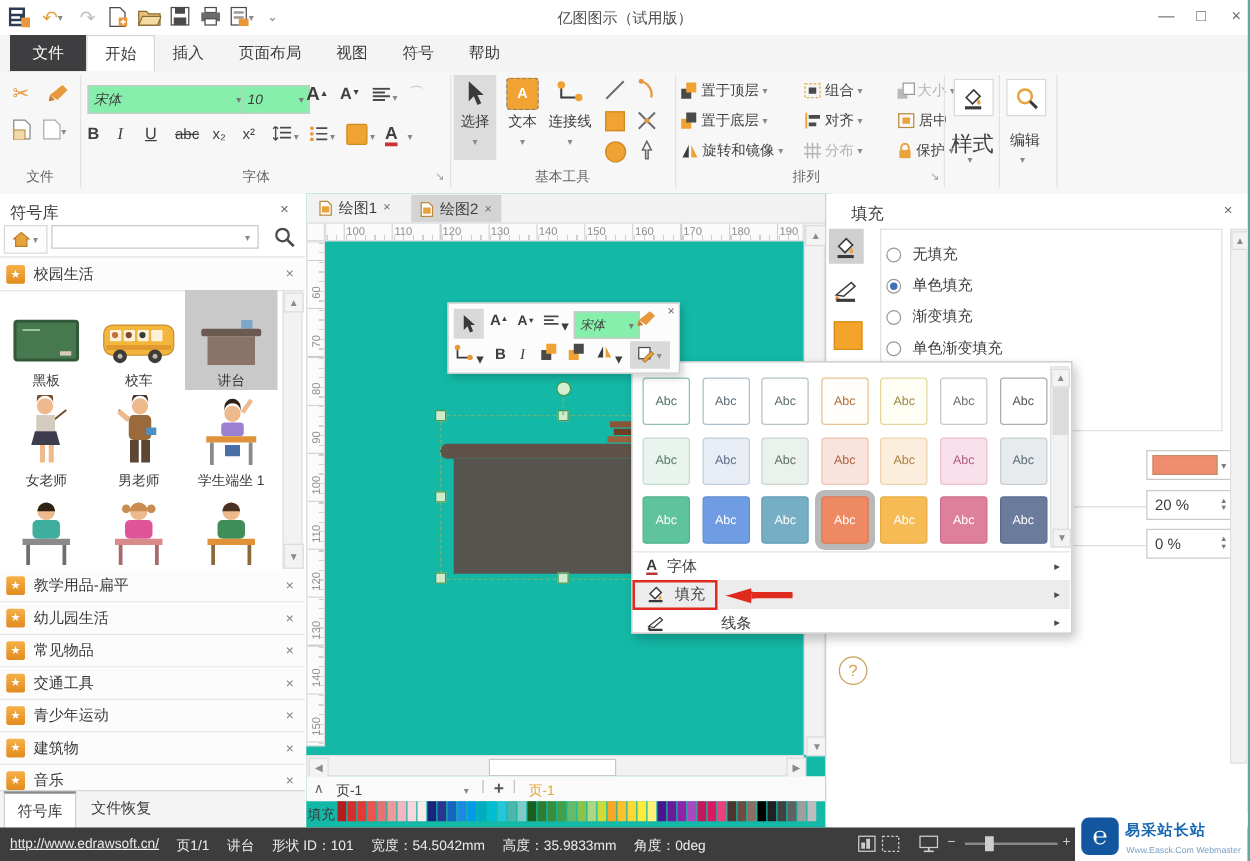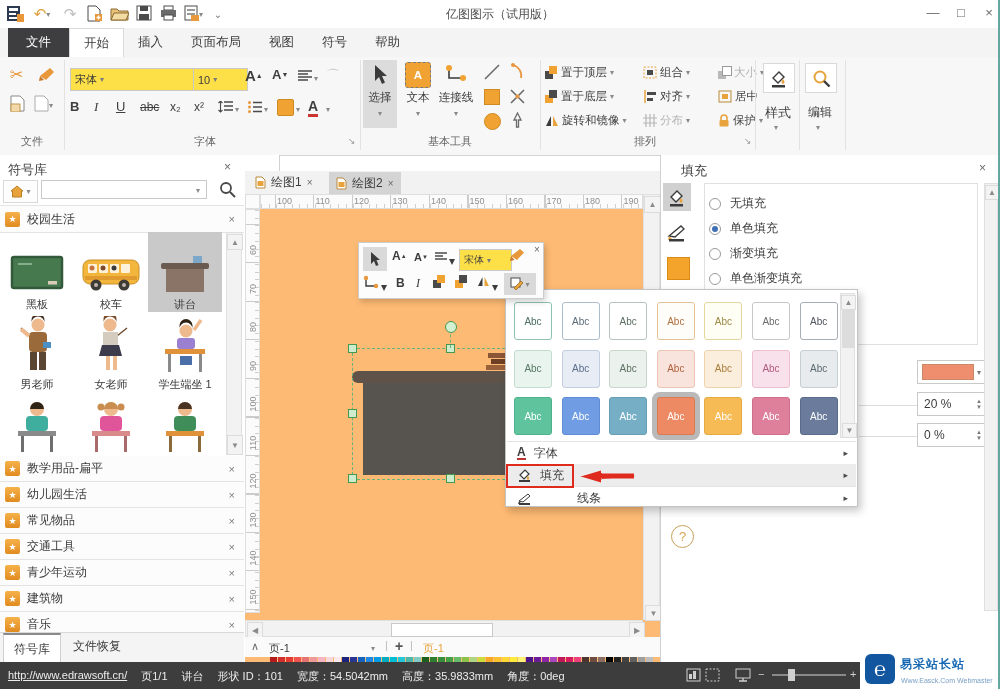--- a/index.html
+++ b/index.html
@@ -23,21 +23,21 @@
   #tabs{position:absolute;left:8px;top:0;height:29px;display:flex;}
   .rtab{padding:0 14px;height:29px;display:flex;align-items:center;font-size:12.5px;color:#3c3c3c;}
   .rtab-dark{background:#3e3e40;color:#fff;padding:0 18px;}
   .rtab-active{background:#fff;border:1px solid #d9d9d9;border-bottom:none;}
   .tr-link{top:34px;font-size:12.5px;}
   
   #ribbon{left:0;top:57px;width:1000px;height:98px;background:#f7f7f7;border-bottom:1px solid #d5d5d5;}
   .rsep{top:3px;width:1px;height:90px;background:#e2e2e2;}
   .grp-lbl{top:77px;font-size:11px;color:#666;text-align:center;}
   .launch{top:79px;font-size:9px;color:#9a9a9a;}
-  .combo{background:#fde047;border:1px solid #c9c9c9;font-size:11px;display:flex;align-items:center;padding:0 4px;}
+  .combo{background:#86efac;border:1px solid #c9c9c9;font-size:11px;display:flex;align-items:center;padding:0 4px;justify-content:space-between;font-style:italic;}
   .dd{font-size:8px;color:#7a7a7a;margin-left:3px;}
   .rbtn{font-size:13px;color:#3f3f3f;display:flex;align-items:center;justify-content:center;}
   .big-btn{width:34px;height:68px;display:flex;flex-direction:column;align-items:center;font-size:11.5px;}
   .big-btn .bi{height:30px;display:flex;align-items:center;}
   .big-sel{background:#dcdcdc;}
   .arr-item{display:flex;align-items:center;gap:3px;font-size:11.5px;color:#3f3f3f;height:18px;}
   .arr-dis{color:#b3b3b3;}
   .sqico{position:relative;width:13px;height:13px;flex:0 0 13px;}
   .sqico i{position:absolute;width:8px;height:8px;}
   .sq-o{background:#f0a232;} .sq-d{background:#4a4a4a;} .sq-g{background:#b9b9b9;}
@@ -50,21 +50,21 @@
   .sec-lbl{margin-left:7px;font-size:12px;color:#3a3a3a;flex:1;}
   .sec-x{margin-right:9px;font-size:11px;color:#7d7d7d;}
   #symgrid{left:0;top:77px;width:223px;height:223px;display:grid;grid-template-columns:74px 74px 74px;grid-auto-rows:80px;overflow:hidden;}
   .sym-cell{display:flex;flex-direction:column;align-items:center;justify-content:flex-end;padding-bottom:2px;box-sizing:border-box;}
   .sym-sel{background:#c9c9c9;}
   .sym-lbl{font-size:11px;color:#3a3a3a;margin-top:3px;height:13px;}
   .sb{background:#f3f3f3;border:1px solid #dcdcdc;color:#8a8a8a;font-size:8px;}
   .lp-tab{height:23px;font-size:12px;display:flex;align-items:center;justify-content:center;}
 
   
-  #canvas-col{left:245px;top:155px;width:420px;height:507px;background:#fdba74;margin-top:16px;}
+  #canvas-col{left:245px;top:155px;width:420px;height:507px;background:#14b8a6;}
   .doc-tab{top:1px;height:21px;display:flex;align-items:center;gap:5px;font-size:12px;padding:0 7px;}
   .ruler{background:#fbfbfb;border:1px solid #dedede;box-sizing:border-box;overflow:hidden;}
   .rh-num{position:absolute;top:1px;font-size:9px;color:#8f8f8f;}
   .rv-num{position:absolute;left:-2px;width:18px;text-align:center;font-size:9px;color:#8f8f8f;transform:rotate(-90deg);}
   .tickh{position:absolute;left:0;right:0;bottom:0;height:4px;background:repeating-linear-gradient(to right,#cfcfcf 0 1px,transparent 1px 7.7px);}
   .tickH{position:absolute;inset:0;background:repeating-linear-gradient(to right,#cccccc 0 1px,transparent 1px 38.5px);background-position:14px 0;}
   .tickv{position:absolute;top:0;bottom:0;right:0;width:4px;background:repeating-linear-gradient(to bottom,#cfcfcf 0 1px,transparent 1px 7.7px);}
   .tickV{position:absolute;inset:0;background:repeating-linear-gradient(to bottom,#cccccc 0 1px,transparent 1px 38.5px);background-position:0 14px;}
   .handle{position:absolute;width:7px;height:7px;background:#cdeccd;border:1px solid #44984f;}
   #palette{left:25px;top:486px;height:16px;display:flex;gap:1px;}
@@ -423,21 +423,21 @@
   <div class="ab launch" style="left:744px;">↘</div>
   <div class="ab rsep" style="left:755px;"></div>
 
   <div class="ab ctr" style="left:763px;top:6px;width:30px;height:28px;border:1px solid #d9d9d9;background:#fff;">
     <svg width="20" height="19">
         <path d="M4,9 L10,3 L15,8 L9,14 z" fill="#fff" stroke="#3a3a3a" stroke-width="1.4"></path>
         <path d="M14,10 q3,3.5 0,5 q-3,-1.5 0,-5" fill="#e8a33d"></path>
         <rect x="3" y="16" width="13" height="2.5" fill="#3a3a3a"></rect>
       </svg>
   </div>
-  <div class="ab grp-lbl" style="left:756px;top:47px;width:44px;font-size:13px;color:#3f3f3f;">样式</div>
+  <div class="ab grp-lbl" style="left:756px;top:47px;width:44px;font-size:17px;color:#3f3f3f;">样式</div>
   <div class="ab qa-dd" style="left:774px;top:66px;">▾</div>
   <div class="ab rsep" style="left:799px;"></div>
 
   <div class="ab ctr" style="left:805px;top:6px;width:30px;height:28px;border:1px solid #d9d9d9;background:#fff;">
     <svg width="19" height="19">
         <circle cx="8" cy="8" r="5.5" fill="none" stroke="#e8a33d" stroke-width="2"></circle>
         <path d="M12,12 L17.5,17.5" stroke="#3a3a3a" stroke-width="2.4"></path>
       </svg>
   </div>
   <div class="ab grp-lbl" style="left:798px;top:47px;width:44px;font-size:12px;color:#3f3f3f;">编辑</div>
@@ -509,45 +509,45 @@
             <rect x="37" y="6" width="9" height="7" fill="#7da7c9"></rect>
             <rect x="5" y="13" width="48" height="6" rx="2" fill="#6b5a50"></rect>
             <rect x="10" y="19" width="38" height="23" fill="#8a7468"></rect>
           </svg>
         </div>
         <div class="sym-lbl">讲台</div>
       </div>
       <div class="sym-cell">
         <div class="sym-img">
           <svg width="44" height="58">
+            <line x1="38" y1="12" x2="28" y2="20" stroke="#6b4a2a" stroke-width="1.5"></line>
+            <circle cx="21" cy="9" r="6.5" fill="#edb98d"></circle>
+            <path d="M14.5,7 a6.5,6.5 0 0 1 13,0 l0,-4 a6.5,6.5 0 0 0 -13,0 z" fill="#7a4a2a"></path>
+            <rect x="14" y="16" width="15" height="13" fill="#d5ccc0"></rect>
+            <path d="M13,29 h17 l3,11 h-23 z" fill="#3c3c4c"></path>
+            <rect x="17" y="40" width="4" height="14" fill="#edb98d"></rect>
+            <rect x="24" y="40" width="4" height="14" fill="#edb98d"></rect>
+          </svg>
+        </div>
+        <div class="sym-lbl">女老师</div>
+      </div>
+      <div class="sym-cell">
+        <div class="sym-img">
+          <svg width="44" height="58">
             <line x1="6" y1="12" x2="16" y2="20" stroke="#6b4a2a" stroke-width="1.5"></line>
             <circle cx="23" cy="9" r="6.5" fill="#edb98d"></circle>
             <path d="M16.5,7 a6.5,6.5 0 0 1 13,0 l0,-3 a6.5,6.5 0 0 0 -13,0 z" fill="#4a3222"></path>
             <rect x="14" y="16" width="18" height="20" rx="4" fill="#9a6a3a"></rect>
             <line x1="14" y1="20" x2="6" y2="13" stroke="#edb98d" stroke-width="4"></line>
             <rect x="15" y="36" width="7" height="18" fill="#5a4632"></rect>
             <rect x="24" y="36" width="7" height="18" fill="#5a4632"></rect>
             <rect x="28" y="26" width="8" height="6" fill="#4a90c4"></rect>
           </svg>
         </div>
         <div class="sym-lbl">男老师</div>
-      </div>
-      <div class="sym-cell">
-        <div class="sym-img">
-          <svg width="44" height="58">
-            <line x1="38" y1="12" x2="28" y2="20" stroke="#6b4a2a" stroke-width="1.5"></line>
-            <circle cx="21" cy="9" r="6.5" fill="#edb98d"></circle>
-            <path d="M14.5,7 a6.5,6.5 0 0 1 13,0 l0,-4 a6.5,6.5 0 0 0 -13,0 z" fill="#7a4a2a"></path>
-            <rect x="14" y="16" width="15" height="13" fill="#d5ccc0"></rect>
-            <path d="M13,29 h17 l3,11 h-23 z" fill="#3c3c4c"></path>
-            <rect x="17" y="40" width="4" height="14" fill="#edb98d"></rect>
-            <rect x="24" y="40" width="4" height="14" fill="#edb98d"></rect>
-          </svg>
-        </div>
-        <div class="sym-lbl">女老师</div>
       </div>
       <div class="sym-cell">
         <div class="sym-img">
           <svg width="50" height="56">
             <line x1="34" y1="12" x2="41" y2="2" stroke="#edb98d" stroke-width="3.5"></line>
             <circle cx="26" cy="13" r="6.5" fill="#edb98d"></circle>
             <path d="M19.5,11 a6.5,6.5 0 0 1 13,0 l0,-3.5 a6.5,6.5 0 0 0 -13,0 z" fill="#2f2316"></path>
             <rect x="17" y="20" width="18" height="11" rx="3" fill="#9b7fd1"></rect>
             <rect x="5" y="31" width="40" height="5" fill="#e0923a"></rect>
             <rect x="8" y="36" width="3" height="18" fill="#8a8a8a"></rect>

